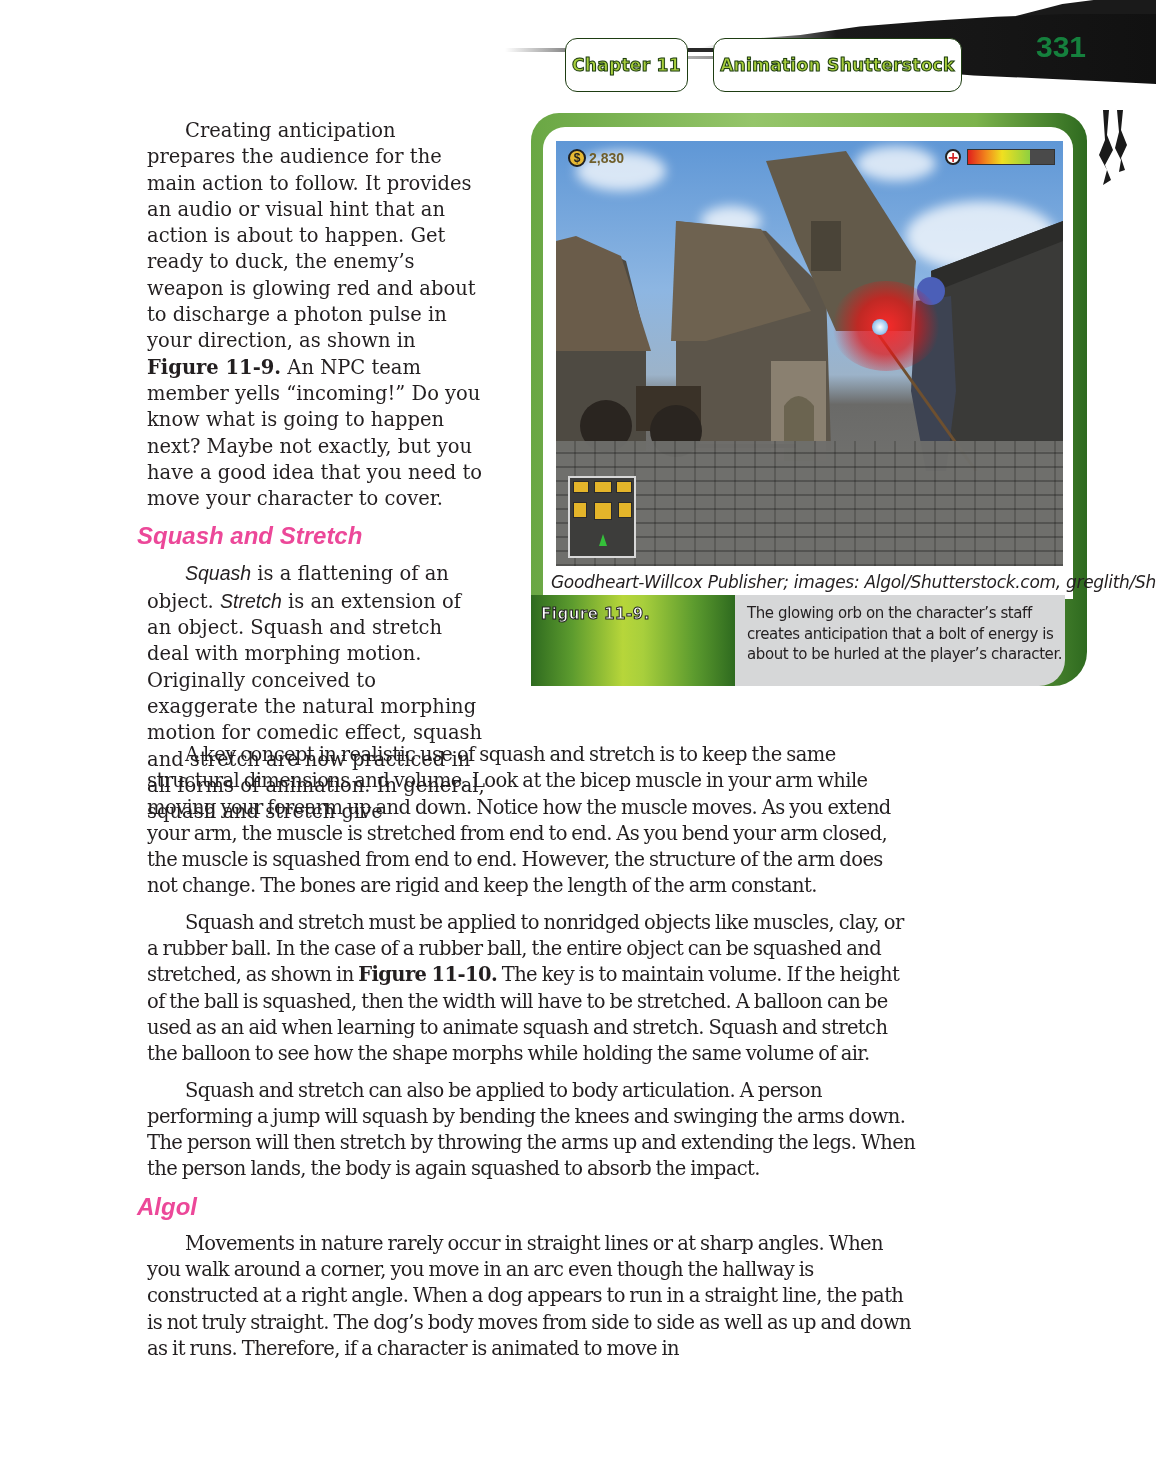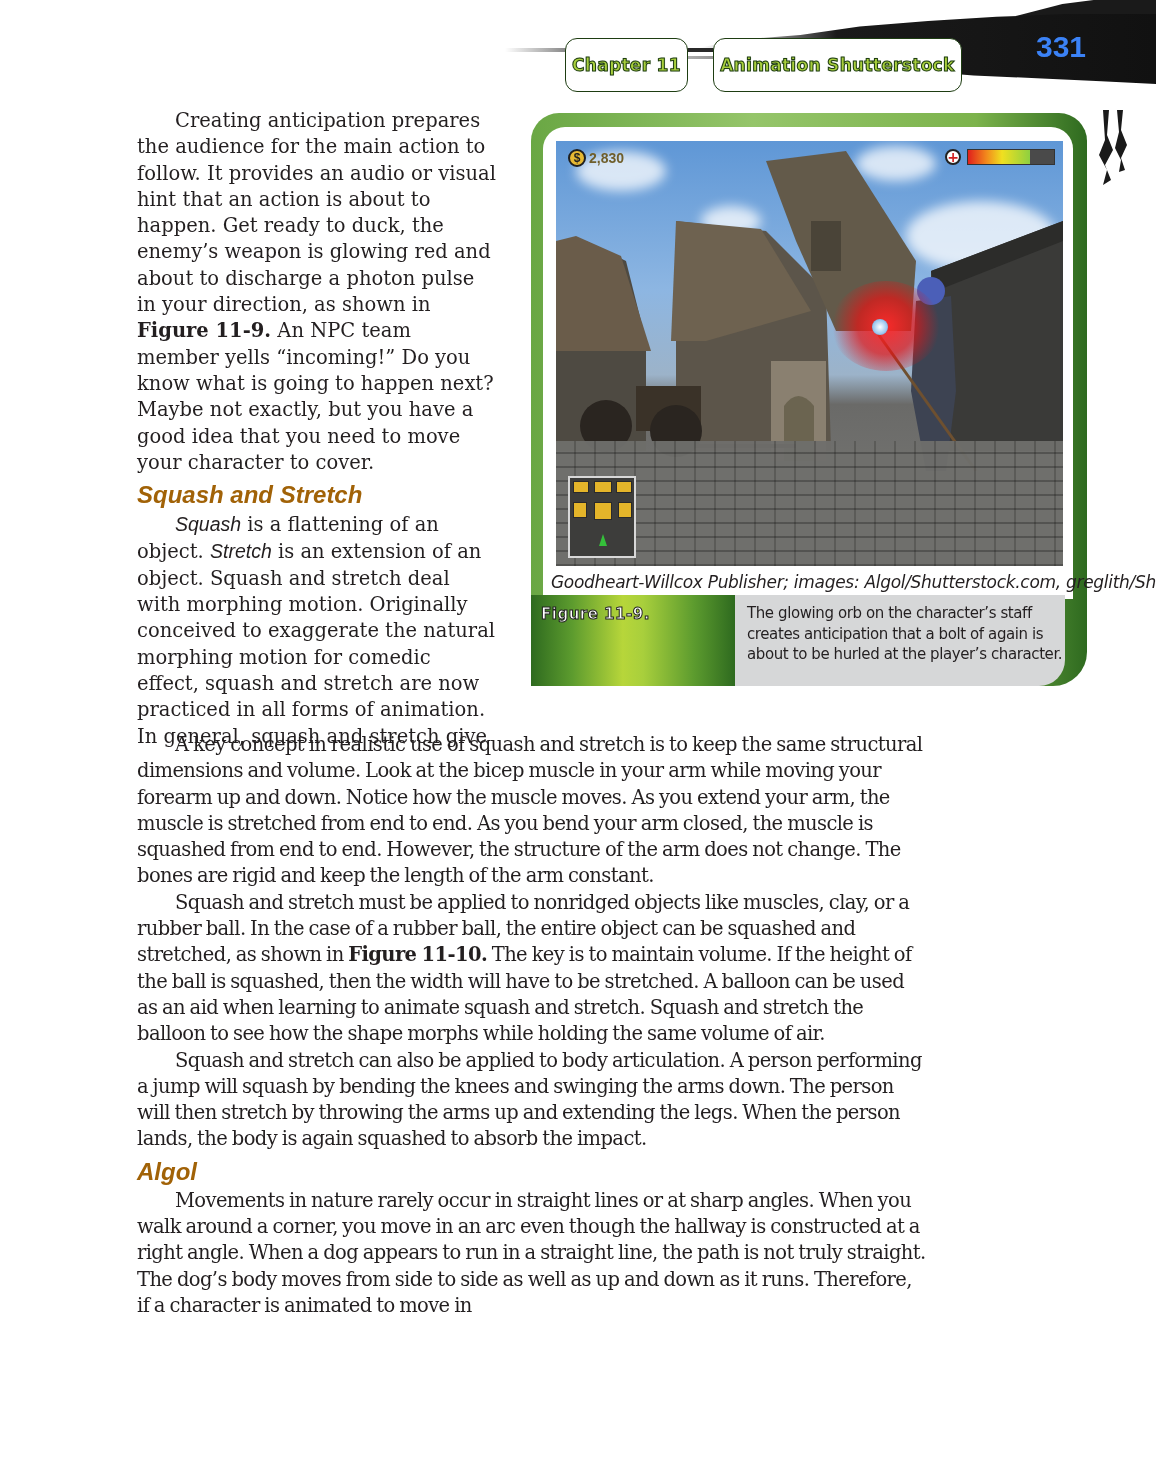--- a/index.html
+++ b/index.html
@@ -15,28 +15,28 @@
     clip-path: polygon(20% 100%, 10% 40%, 40% 10%, 60% 0, 100% 0, 100% 100%); }
   .streak { position:absolute; left:505px; top:48px; height:4px; width:260px;
     background:linear-gradient(90deg, rgba(0,0,0,0) 0%, #333 40%, #222 100%); }
   .streak2 { position:absolute; left:600px; top:56px; height:3px; width:200px; background:linear-gradient(90deg, rgba(0,0,0,0), #444); }
   .drips { position:absolute; left:1095px; top:110px; width:50px; height:80px; }
   .chapter-label { position:absolute; left:565px; top:38px; font-family:"DejaVu Sans", sans-serif; font-weight:bold; font-size:17px; color:#a8cf3c;
     -webkit-text-stroke: 1px #1e3d12; letter-spacing:0.3px; background:#fff0; }
   .chapter-label .pill { display:inline-block; padding:16px 6px; border-radius:12px; background:#ffffff; border:1px solid #1e3d12;
     text-shadow: 0 0 1px #1e3d12; }
   .chapter-label .dash { color:#fff; -webkit-text-stroke:0; margin:0 4px; }
-  .page-number { position:absolute; left:1036px; top:30px; font-family:"Liberation Sans", sans-serif; font-weight:bold; font-size:30px; color:#3b82f6; }
+  .page-number { position:absolute; left:1036px; top:30px; font-family:"Liberation Sans", sans-serif; font-weight:bold; font-size:30px; color:#15803d; }
 
   
   .col-text { position:absolute; left:137px; top:108px; width:360px; font-size:19.5px; line-height:26.3px; }
   .full-text { position:absolute; left:137px; width:790px; font-size:19.5px; line-height:26.3px; }
   .indent { text-indent:38px; }
-  p { margin:0; }
-  .heading { font-family:"Liberation Sans", sans-serif; font-style:italic; font-weight:bold; color:#a16207; font-size:24px; line-height:28px; margin:5px 0 2px 0; }
+  p { margin:10px; }
+  .heading { font-family:"Liberation Sans", sans-serif; font-style:italic; font-weight:bold; color:#ec4899; font-size:24px; line-height:28px; margin:5px 0 2px 0; }
   .term { font-family:"Liberation Sans", sans-serif; font-style:italic; font-weight:normal; }
   .condensed { letter-spacing:-0.6px; word-spacing:-1px; }
 
   
   .figure { position:absolute; left:531px; top:113px; width:556px; height:573px; }
   .fig-frame { position:absolute; left:0; top:0; width:556px; height:573px; border-radius:28px 28px 34px 0;
     background:linear-gradient(90deg, #6aa744 0%, #95c56a 40%, #7cb34c 80%, #2e6a1f 100%); }
   .fig-inner { position:absolute; left:12px; top:14px; width:530px; height:472px; background:#ffffff; border-radius:22px 22px 0 0; }
   .game { position:absolute; left:25px; top:28px; width:507px; height:425px; overflow:hidden;
     background:linear-gradient(180deg, #5f97d6 0%, #8db6e2 35%, #9cb3c9 55%, #6a6a68 62%, #7b7b78 100%); }
@@ -147,15 +147,15 @@
       <div class="mm-block" style="left:24px;top:24px;width:16px;height:16px;"></div>
       <div class="mm-block" style="left:48px;top:24px;width:12px;height:14px;"></div>
       <div class="mm-arrow"></div>
     </div>
   </div>
   <div class="credit">Goodheart-Willcox Publisher; images: Algol/Shutterstock.com, greglith/Shutterstock.com</div>
   <div class="fig-bar">
     <span class="fig-label">Figure 11-9.</span>
   </div>
   <div class="fig-caption-box">
-    <div class="fig-caption">The glowing orb on the character’s staff creates anticipation that a bolt of again is about to be hurled at the player’s character.</div>
+    <div class="fig-caption">The glowing orb on the character’s staff creates anticipation that a bolt of energy is about to be hurled at the player’s character.</div>
   </div>
 </div>
 
 </body></html>

